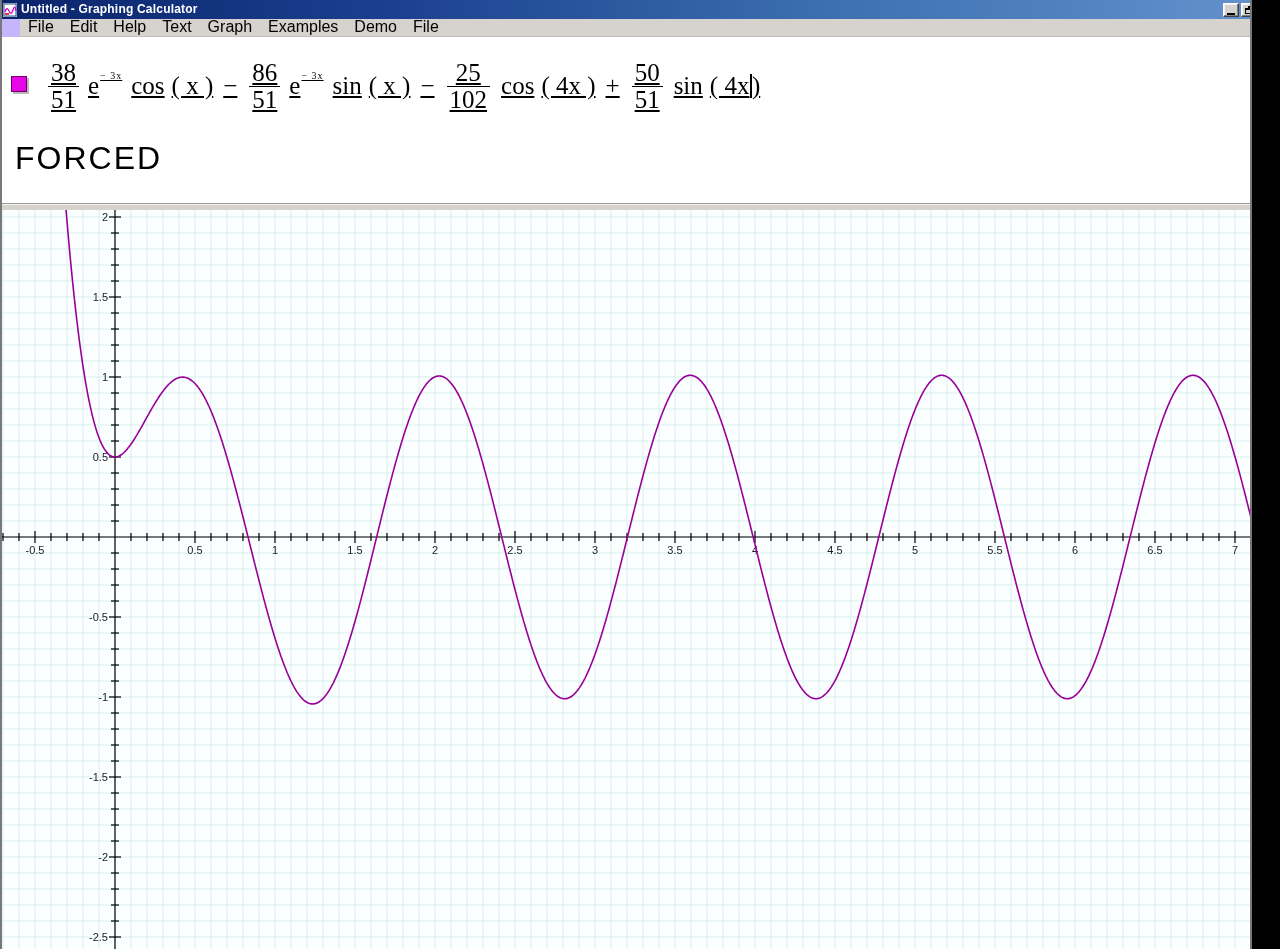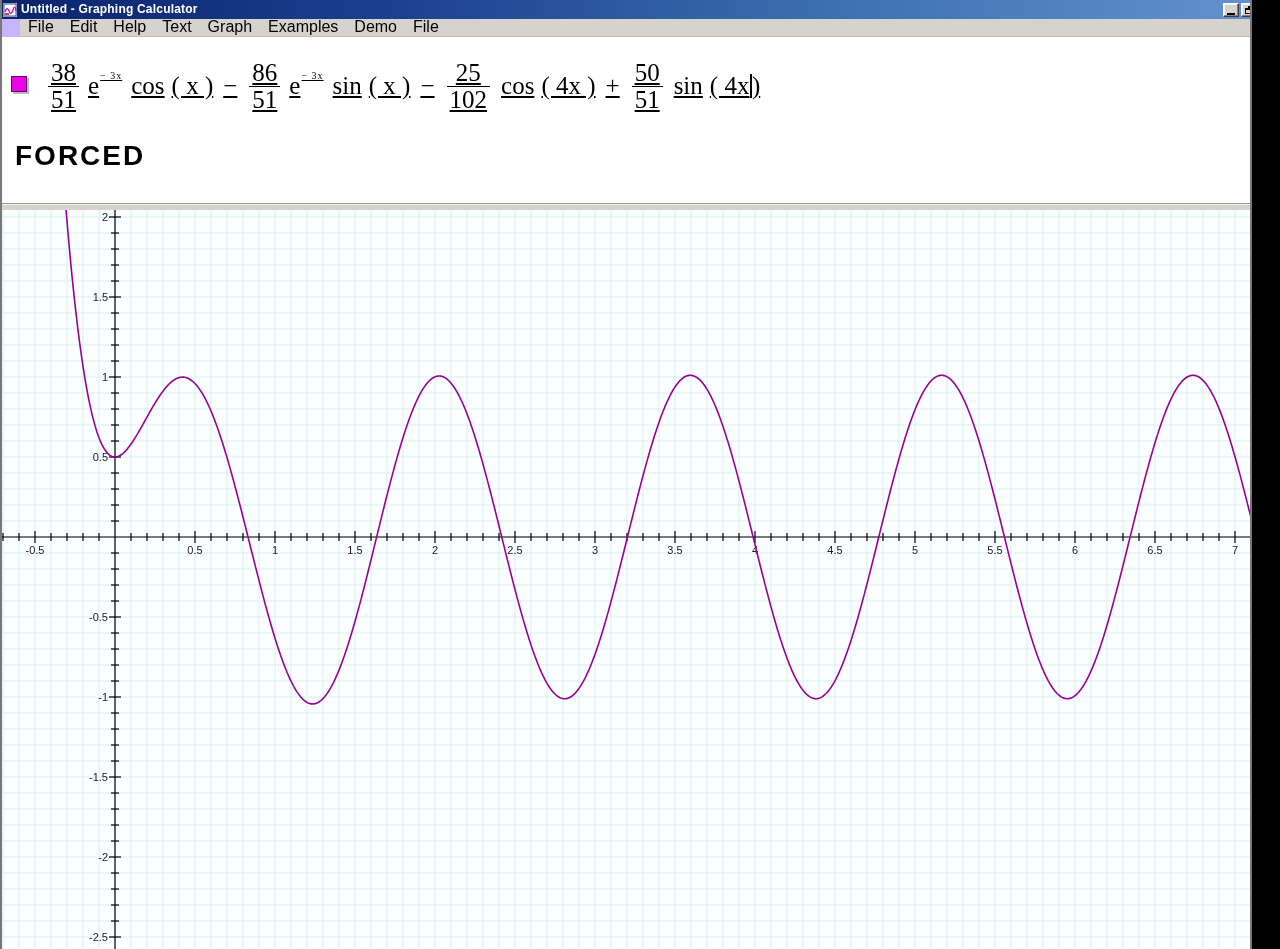--- a/index.html
+++ b/index.html
@@ -40,21 +40,21 @@
     font-family:"Liberation Serif",serif;font-size:25px;color:#000;white-space:pre;text-decoration:underline;}
   .frac{display:inline-flex;flex-direction:column;align-items:center;line-height:1.02;margin:0 2px;}
   .frac .den{border-top:1.5px solid #000;}
   .frac .num,.frac .den{padding:0 3px;}
   .ebase{margin-left:7px;}
   .esup{font-size:10px;position:relative;top:-11px;margin-left:1px;letter-spacing:1px;}
   .fn{margin-left:9px;}
   .arg{margin-left:7px;}
   .op{margin:0 10px;}
   .caret{display:inline-block;width:1.5px;height:24px;background:#000;margin:0 0 0 1px;}
-  .note{position:absolute;left:15px;top:103px;font-size:28px;font-weight:bold;
+  .note{position:absolute;left:15px;top:103px;font-size:32px;font-weight:normal;
     letter-spacing:2px;color:#000;font-family:"Liberation Sans",sans-serif;}
 
   
   .splitter{position:absolute;left:0;top:203px;width:1280px;height:7px;background:#d6d3ce;
     border-top:1px solid #9a9a9a;border-bottom:1px solid #6f6f6f;box-sizing:content-box;
     box-shadow:inset 0 1px 0 #f5f4f1;}
 
   
   .graph-pane{position:absolute;left:0;top:210px;width:1280px;height:739px;background:#fcffff;}
   .graph-pane svg{display:block;}

